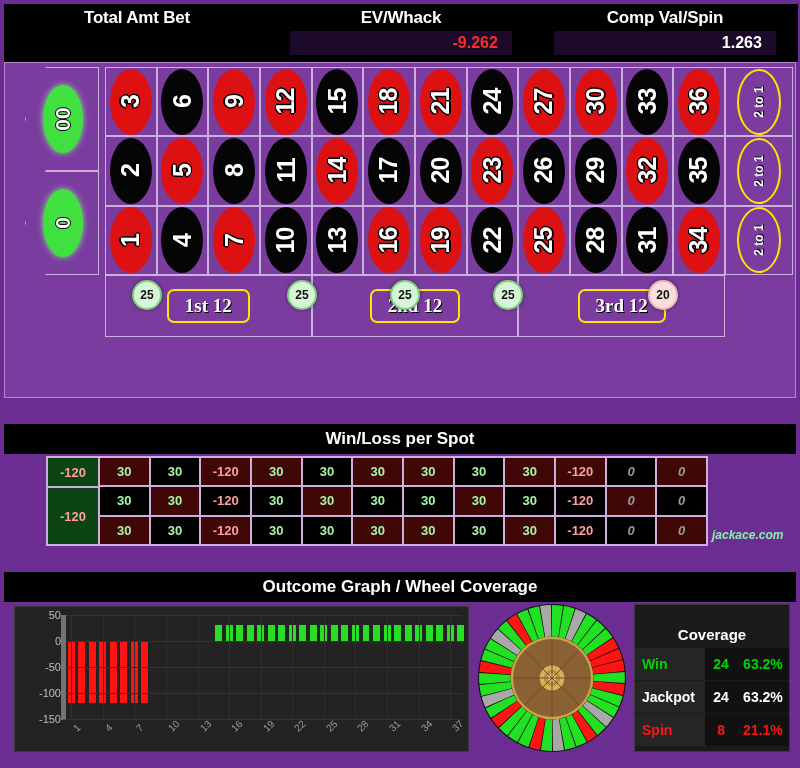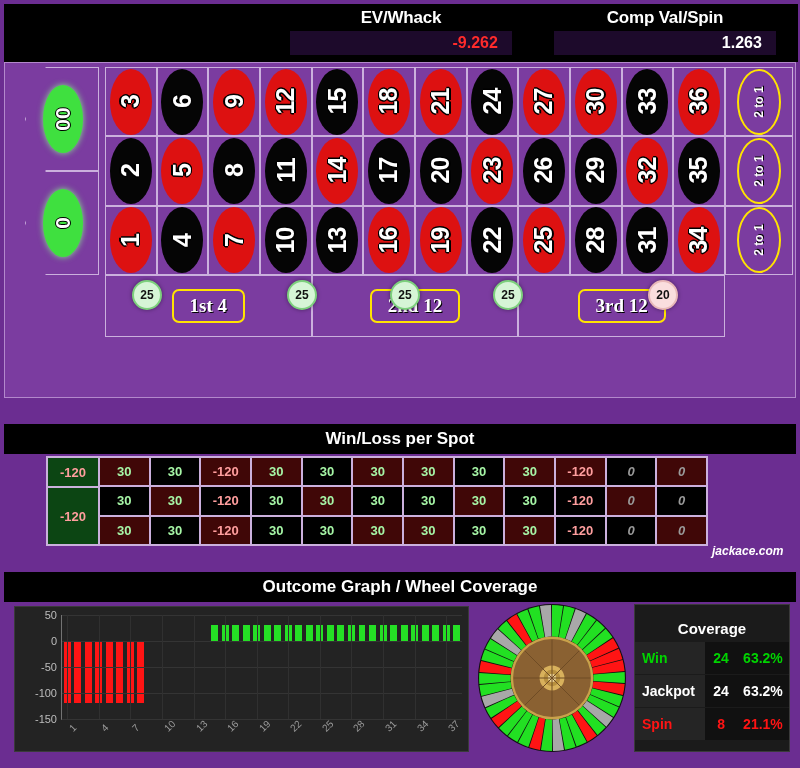--- a/index.html
+++ b/index.html
@@ -180,36 +180,36 @@
     display:flex;align-items:center;justify-content:center;
     font-weight:bold;font-size:13px;
   }
   .wl-cell.bg-red{background:#400707;}
   .wl-cell.bg-black{background:#000;}
   .wl-cell.v-win{color:#a6f5a6;}
   .wl-cell.v-loss{color:#ff9e9e;}
   .wl-cell.v-zero{color:#9a9a9a;font-style:italic;}
   .watermark{
     position:absolute;left:712px;top:528px;
-    color:#ffffff;font-size:12px;font-weight:bold;font-style:italic;margin-top:16px;
+    color:#86efac;font-size:12px;font-weight:bold;font-style:italic;
   }
 
   
   .og-title{
     position:absolute;left:4px;top:572px;width:792px;height:30px;
     background:#000;color:#fff;font-weight:bold;font-size:17px;
     display:flex;align-items:center;justify-content:center;
   }
   .chartbox{
     position:absolute;left:14px;top:606px;width:455px;height:146px;
     background:#232323;border:1px solid #3a3a3a;box-sizing:border-box;
   }
   .plot{
     position:absolute;left:46px;top:8px;right:6px;height:104px;
-    border-left:1px solid #737373;border-bottom:1px solid #4a4a4a;
+    border-left:5px solid #737373;border-bottom:1px solid #4a4a4a;
   }
   .gline{position:absolute;left:0;right:0;height:1px;background:#343434;}
   .vline{position:absolute;top:0;bottom:0;width:1px;background:#303030;}
   .ylab{
     position:absolute;right:100%;margin-right:5px;
     color:#bdbdbd;font-size:11px;transform:translateY(-50%);
     white-space:nowrap;
   }
   .bars{position:absolute;left:0;right:0;top:0;bottom:0;}
   .bar{position:absolute;}
@@ -226,40 +226,41 @@
     position:absolute;left:476px;top:602px;width:152px;height:152px;
   }
 
   
   .covbox{
     position:absolute;left:634px;top:604px;width:156px;height:148px;
     background:#1b1b1b;border:1px solid #3a3a3a;box-sizing:border-box;
   }
   .cov-h{
     color:#fff;font-weight:bold;font-size:15px;text-align:center;
-    padding:15px 0 4px;
+    padding:21px 0 4px;
   }
   .cov-row{display:flex;height:32px;align-items:stretch;margin:1px 0;}
   .cov-name{flex:1.7;background:#252525;display:flex;align-items:center;padding-left:7px;
     font-weight:bold;font-size:14px;}
   .cov-cnt{flex:.85;background:#111;display:flex;align-items:center;justify-content:center;
     font-weight:bold;font-size:14px;}
   .cov-pct{flex:1.4;background:#111;display:flex;align-items:center;justify-content:center;
     font-weight:bold;font-size:14px;}
   .cov-win{color:#00d400;}
   .cov-jack{color:#ffffff;}
   .cov-whack{color:#ff1414;}
 </style>
 </head>
 <body>
 
 <div class="page">
 
   <div class="header" id="hdr">
       <div class="hdr-cell">
+        <div class="hdr-label">Total Amt Bet</div>
       </div>
       <div class="hdr-cell">
         <div class="hdr-label">EV/Whack</div>
         <div class="hdr-val neg">-9.262</div>
       </div>
       <div class="hdr-cell">
         <div class="hdr-label">Comp Val/Spin</div>
         <div class="hdr-val">1.263</div>
       </div>
     </div>
@@ -469,21 +470,21 @@
           </div>
         </div>
         <div class="c21">
           <div class="ell">
             <span>2 to 1</span>
           </div>
         </div>
       </div>
     <div class="dozrow" id="dozrow">
         <div class="dozcell">
-          <div class="pill">1st 4</div>
+          <div class="pill">1st 12</div>
         </div>
         <div class="dozcell">
           <div class="pill">2nd 12</div>
         </div>
         <div class="dozcell">
           <div class="pill">3rd 12</div>
         </div>
       </div>
     <div id="chips">
         <div class="chip green" style="left: 127px; top: 217px;">25</div>

